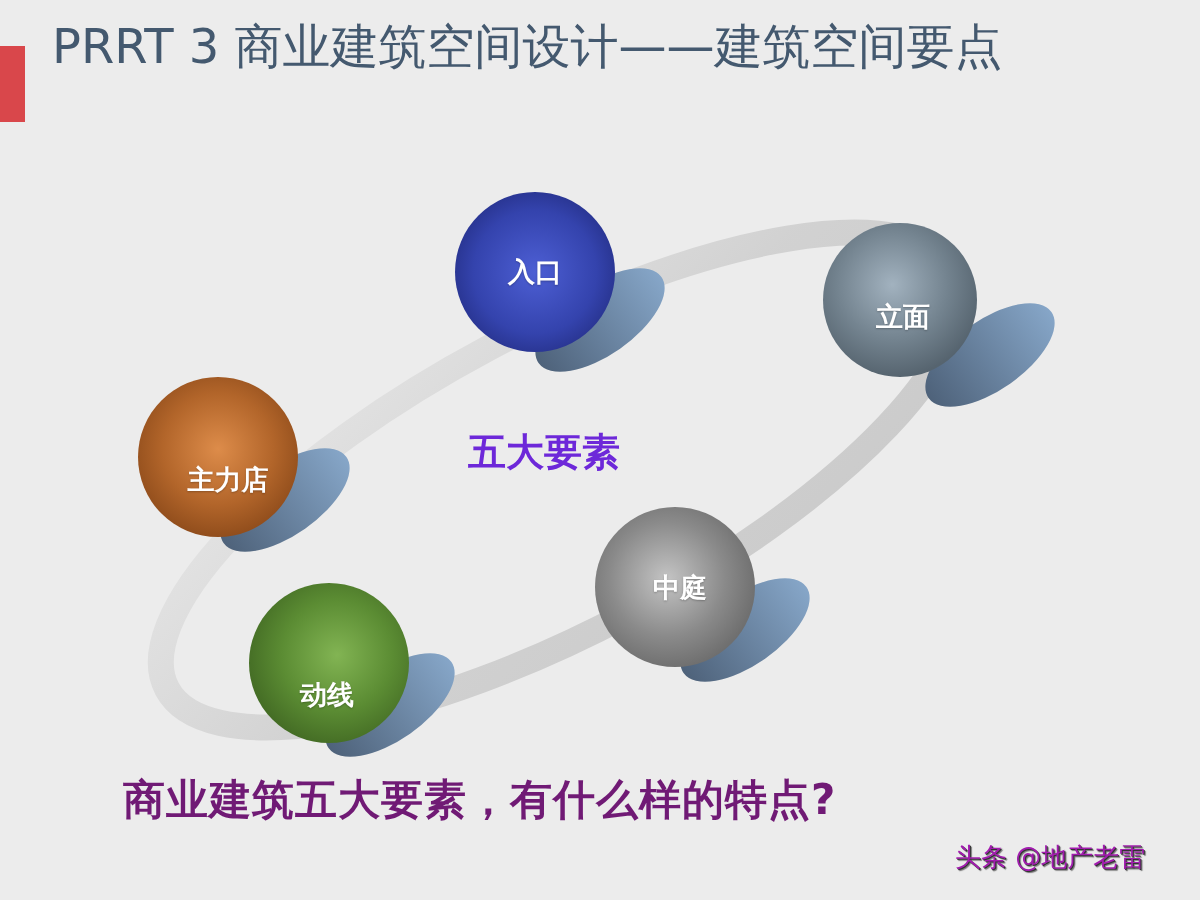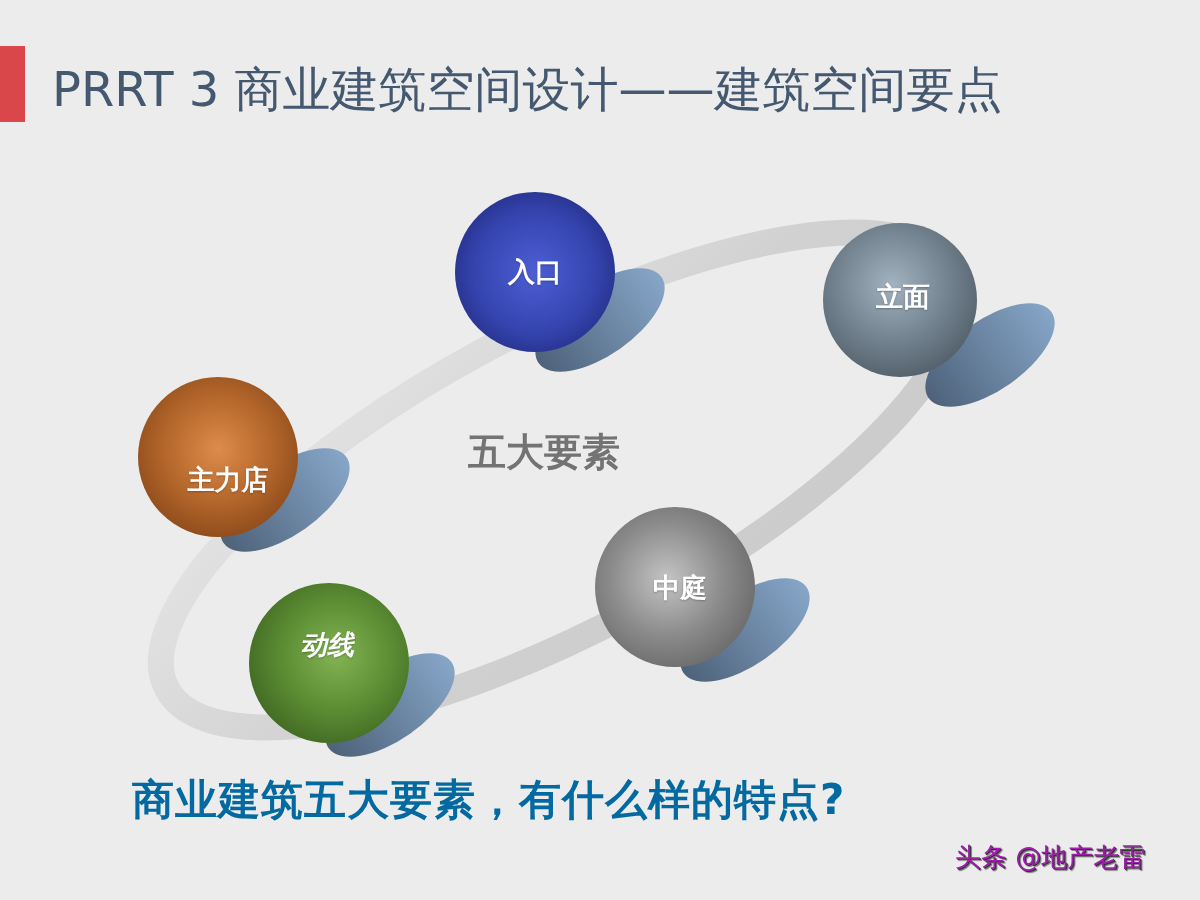--- a/index.html
+++ b/index.html
@@ -10,35 +10,34 @@
     font-family: "DejaVu Sans", "Liberation Sans", sans-serif;
   }
   .accent-bar {
     position: absolute; left: 0; top: 46px; width: 25px; height: 76px;
     background: #d9474b;
   }
   .title {
     position: absolute; left: 52px; top: 16px; width: 1050px;
     font-size: 48px; line-height: 60px; color: #44596f;
     letter-spacing: 0px;
-    margin-top: 43px;
   }
   .diagram { position: absolute; left: 0; top: 0; width: 1200px; height: 900px; }
   .node { position: absolute; display: flex; align-items: center; justify-content: center; }
   .node .label {
     color: #fff; font-size: 27px; font-weight: bold; position: relative; z-index: 2;
     text-shadow: 0 1px 2px rgba(0,0,0,0.25);
   }
   .center-label {
     position: absolute; left: 468px; top: 427px;
-    font-size: 38px; font-weight: bold; color: #737373;
+    font-size: 38px; font-weight: bold; color: #6d28d9;
   }
   .question {
-    position: absolute; left: 132px; top: 772px;
-    font-size: 42px; font-weight: bold; color: #0369a1; letter-spacing: 1px;
+    position: absolute; left: 123px; top: 772px;
+    font-size: 42px; font-weight: bold; color: #701a75; letter-spacing: 1px;
   }
   .watermark {
     position: absolute; left: 955px; top: 840px;
     font-size: 26px; color: #a21caf;
     text-shadow: 1px 1px 0 #333, 2px 2px 1px rgba(0,0,0,0.5);
   }
 </style>
 </head>
 <body>
 
@@ -98,27 +97,27 @@
   <circle cx="535" cy="272" r="80" fill="url(#gBlue)"></circle>
   <circle cx="900" cy="300" r="77" fill="url(#gSlate)"></circle>
   <circle cx="218" cy="457" r="80" fill="url(#gOrange)"></circle>
   <circle cx="329" cy="663" r="80" fill="url(#gGreen)"></circle>
   <circle cx="675" cy="587" r="80" fill="url(#gGray)"></circle>
 </svg>
 
 <div class="node" style="left:455px;top:232px;width:160px;height:80px;">
   <span class="label">入口</span>
 </div>
-<div class="node" style="left:823px;top:257px;width:160px;height:80px;">
+<div class="node" style="left:823px;top:277px;width:160px;height:80px;">
   <span class="label">立面</span>
 </div>
 <div class="node" style="left:148px;top:440px;width:160px;height:80px;">
   <span class="label">主力店</span>
 </div>
-<div class="node" style="left:247px;top:605px;width:160px;height:80px;font-style:italic;">
+<div class="node" style="left:247px;top:655px;width:160px;height:80px;">
   <span class="label">动线</span>
 </div>
 <div class="node" style="left:600px;top:548px;width:160px;height:80px;">
   <span class="label">中庭</span>
 </div>
 
 <div class="center-label">五大要素</div>
 
 <div class="question">商业建筑五大要素，有什么样的特点?</div>
 

